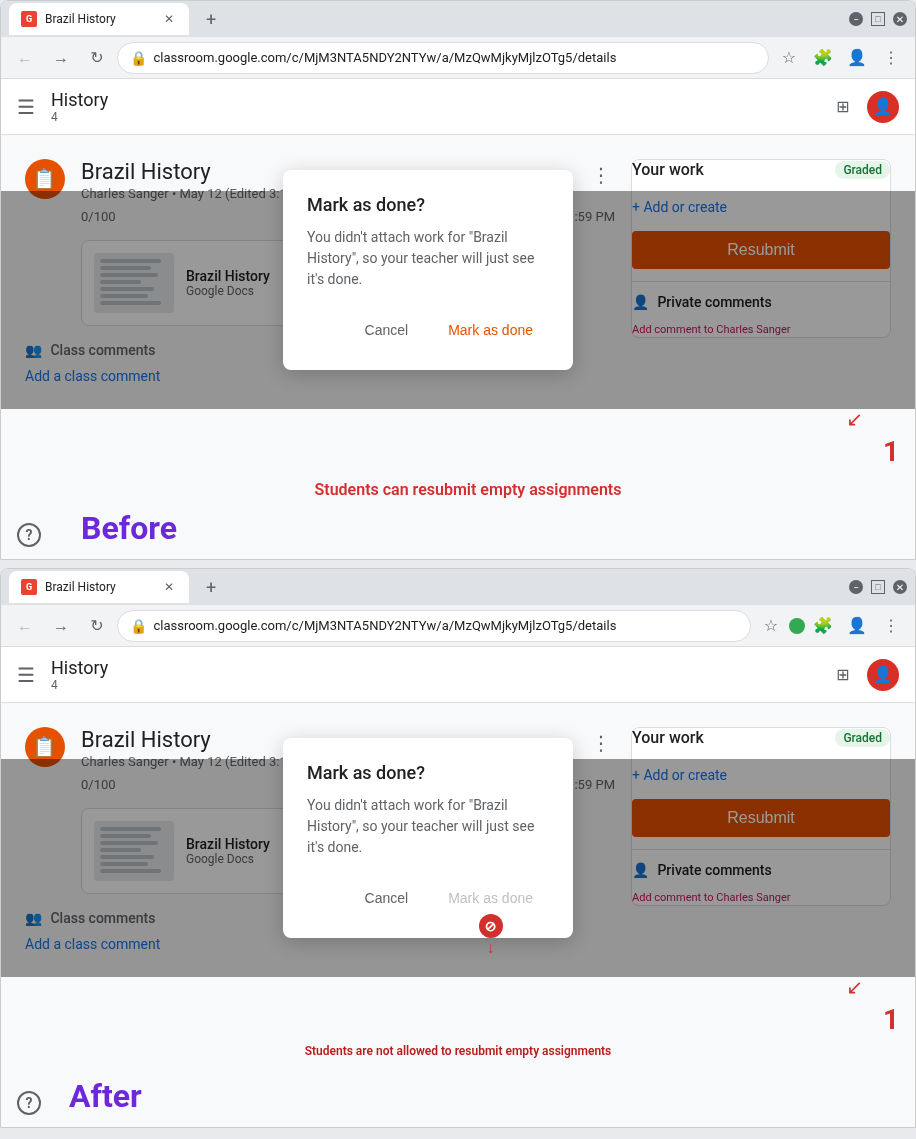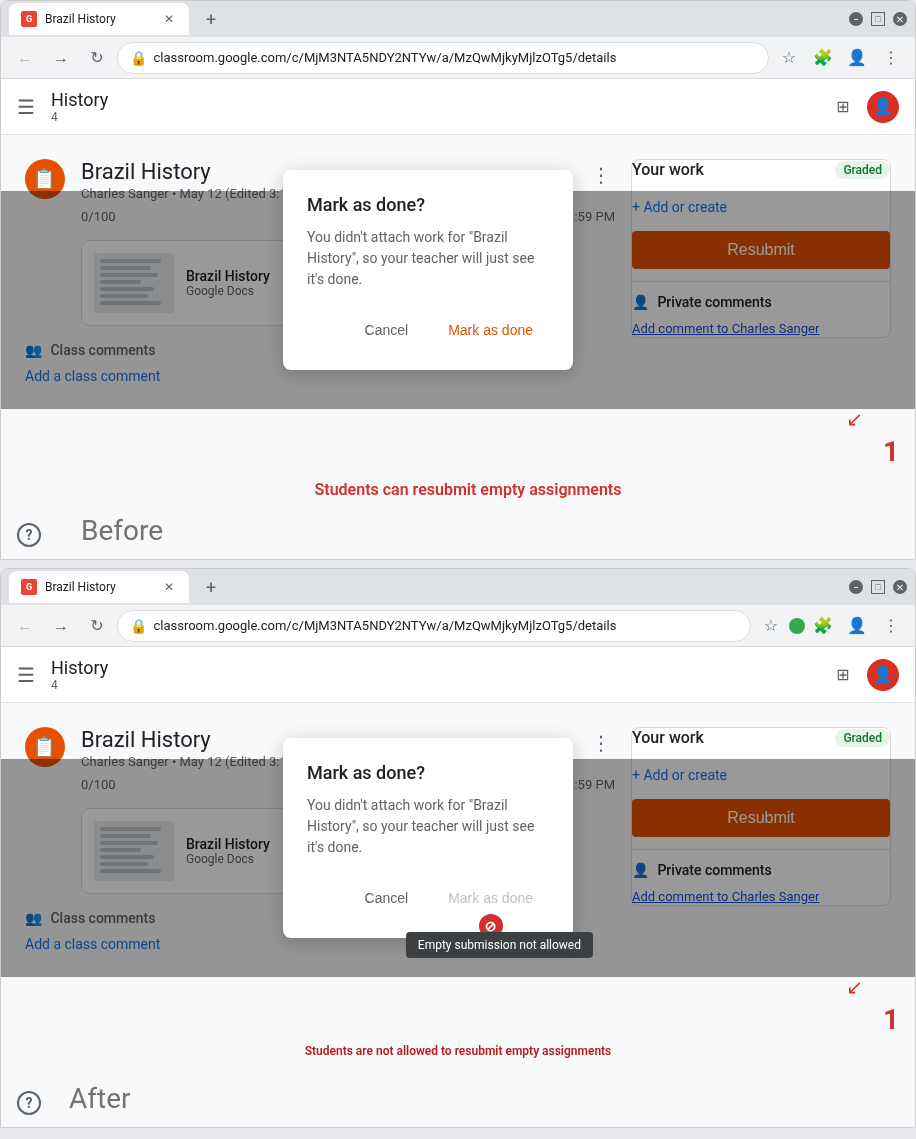--- a/index.html
+++ b/index.html
@@ -211,21 +211,21 @@
       border: none; border-radius: 4px;
       font-size: 16px; font-weight: 500; cursor: pointer;
       margin-bottom: 12px;
     }
     .private-comments-section { border-top: 1px solid #e0e0e0; padding-top: 12px; }
     .private-header {
       display: flex; align-items: center; gap: 8px;
       font-size: 14px; color: #202124; font-weight: 500; margin-bottom: 8px;
     }
     .add-private-comment {
-      color: #1d4ed8; font-size: 13px; cursor: pointer; text-decoration: underline;
+      color: #be185d; font-size: 11px; cursor: pointer;
     }
 
     
     .modal-overlay {
       position: absolute;
       top: 0; left: 0; right: 0; bottom: 0;
       background: rgba(0,0,0,0.4);
       display: flex;
       align-items: center;
       justify-content: center;
@@ -247,21 +247,21 @@
       font-size: 14px; font-weight: 500; cursor: pointer; padding: 8px 16px;
       border-radius: 4px;
     }
     .mark-done-btn {
       background: none; border: none; color: #e65100;
       font-size: 14px; font-weight: 500; cursor: pointer; padding: 8px 16px;
       border-radius: 4px;
     }
     .mark-done-btn.disabled { color: #bdc1c6; cursor: not-allowed; }
     .before-after-label {
-      font-size: 28px; font-weight: normal; color: #737373;
+      font-size: 32px; font-weight: bold; color: #6d28d9;
     }
 
     
     .panel-divider {
       height: 8px; background: #e8eaed;
     }
 
     
     .no-entry-icon {
       width: 24px; height: 24px;
@@ -546,21 +546,20 @@
               <button class="mark-done-btn disabled" style="color:#bdc1c6;">Mark as done</button>
               
               <div style="position:absolute; top:100%; left:50%; transform:translateX(-50%); display:flex; flex-direction:column; align-items:center;">
                 <div class="no-entry-icon">⊘</div>
 
                 <div style="color:#d32f2f; font-size:16px;">↓</div>
               </div>
             </div>
           </div>
 
-          <div style="position:absolute; bottom:-20px; right:-20px; background:#3c4043; color:white; font-size:12px; padding:6px 12px; border-radius:4px; white-space:nowrap;">Empty submission not allowed</div>
         </div>
       </div>
     </div>
 
     <div style="position:absolute; bottom:68px; left:0; right:0; text-align:center; padding:0 40px;">
       <span style="color:#b91c1c; font-size:12px; font-weight:600;">Students are not allowed to resubmit empty assignments</span>
     </div>
 
     <div style="position:absolute; bottom:12px; left:68px;">
       <span class="before-after-label">After</span>

